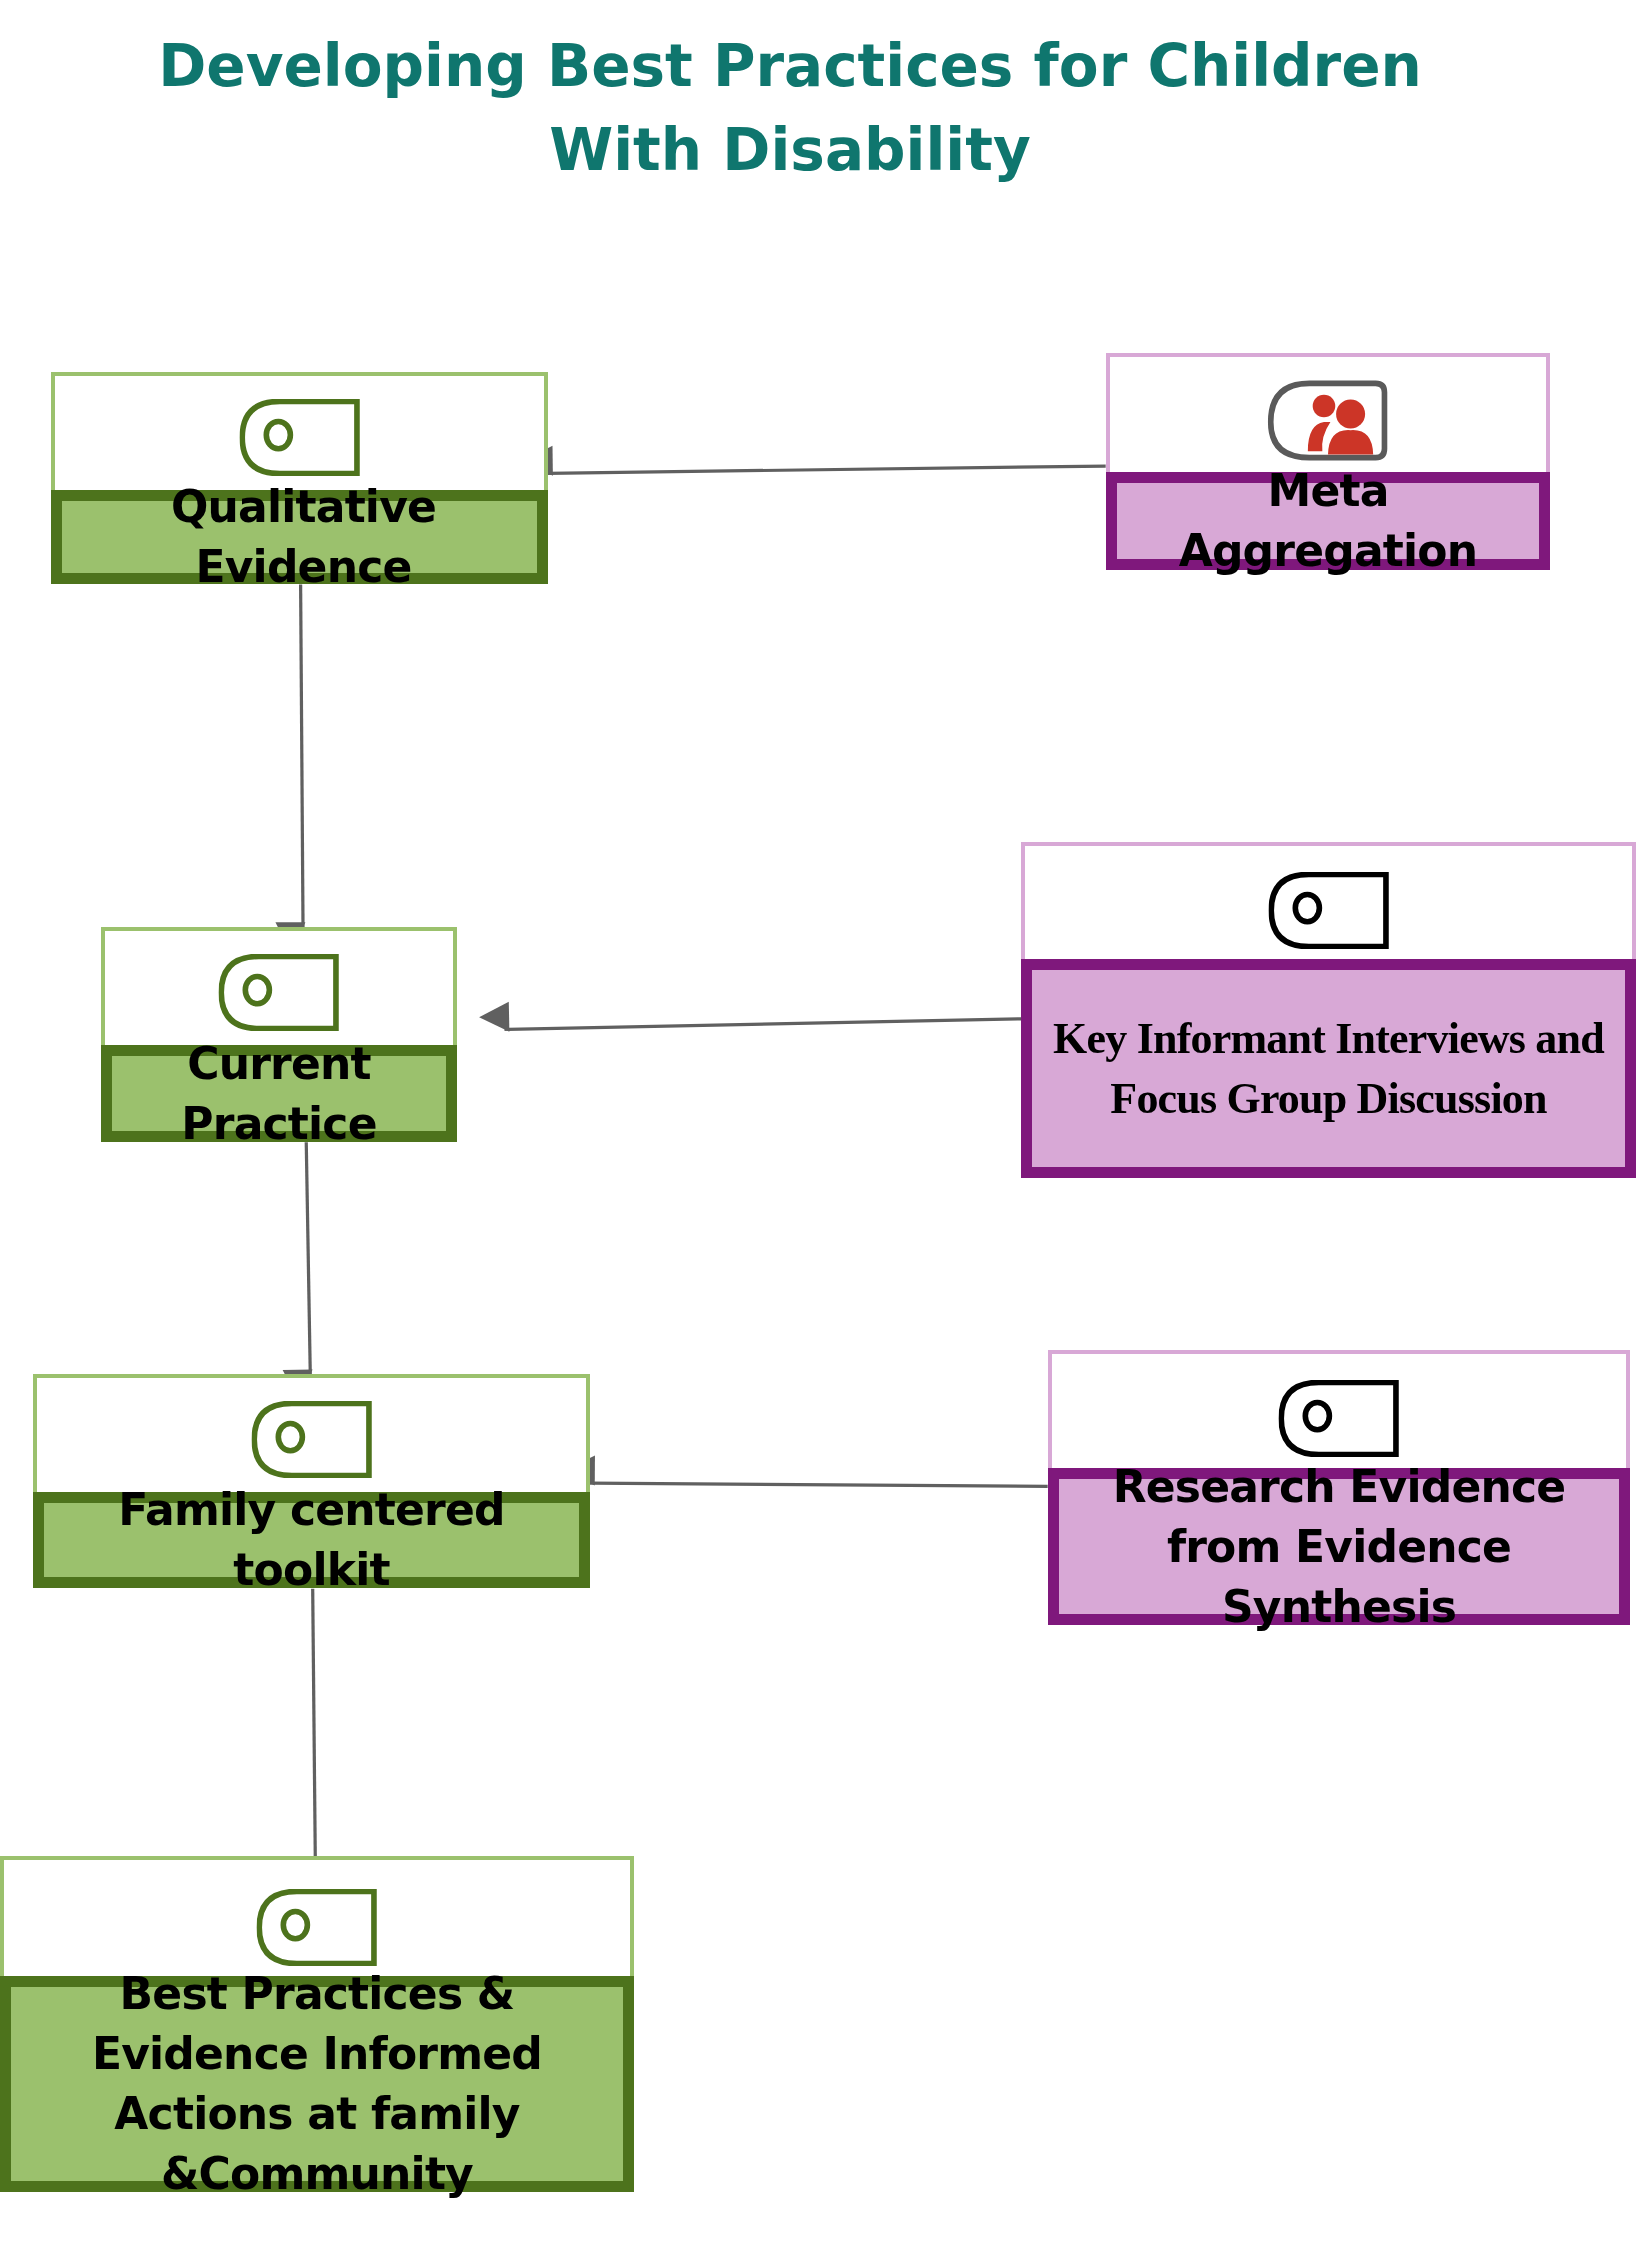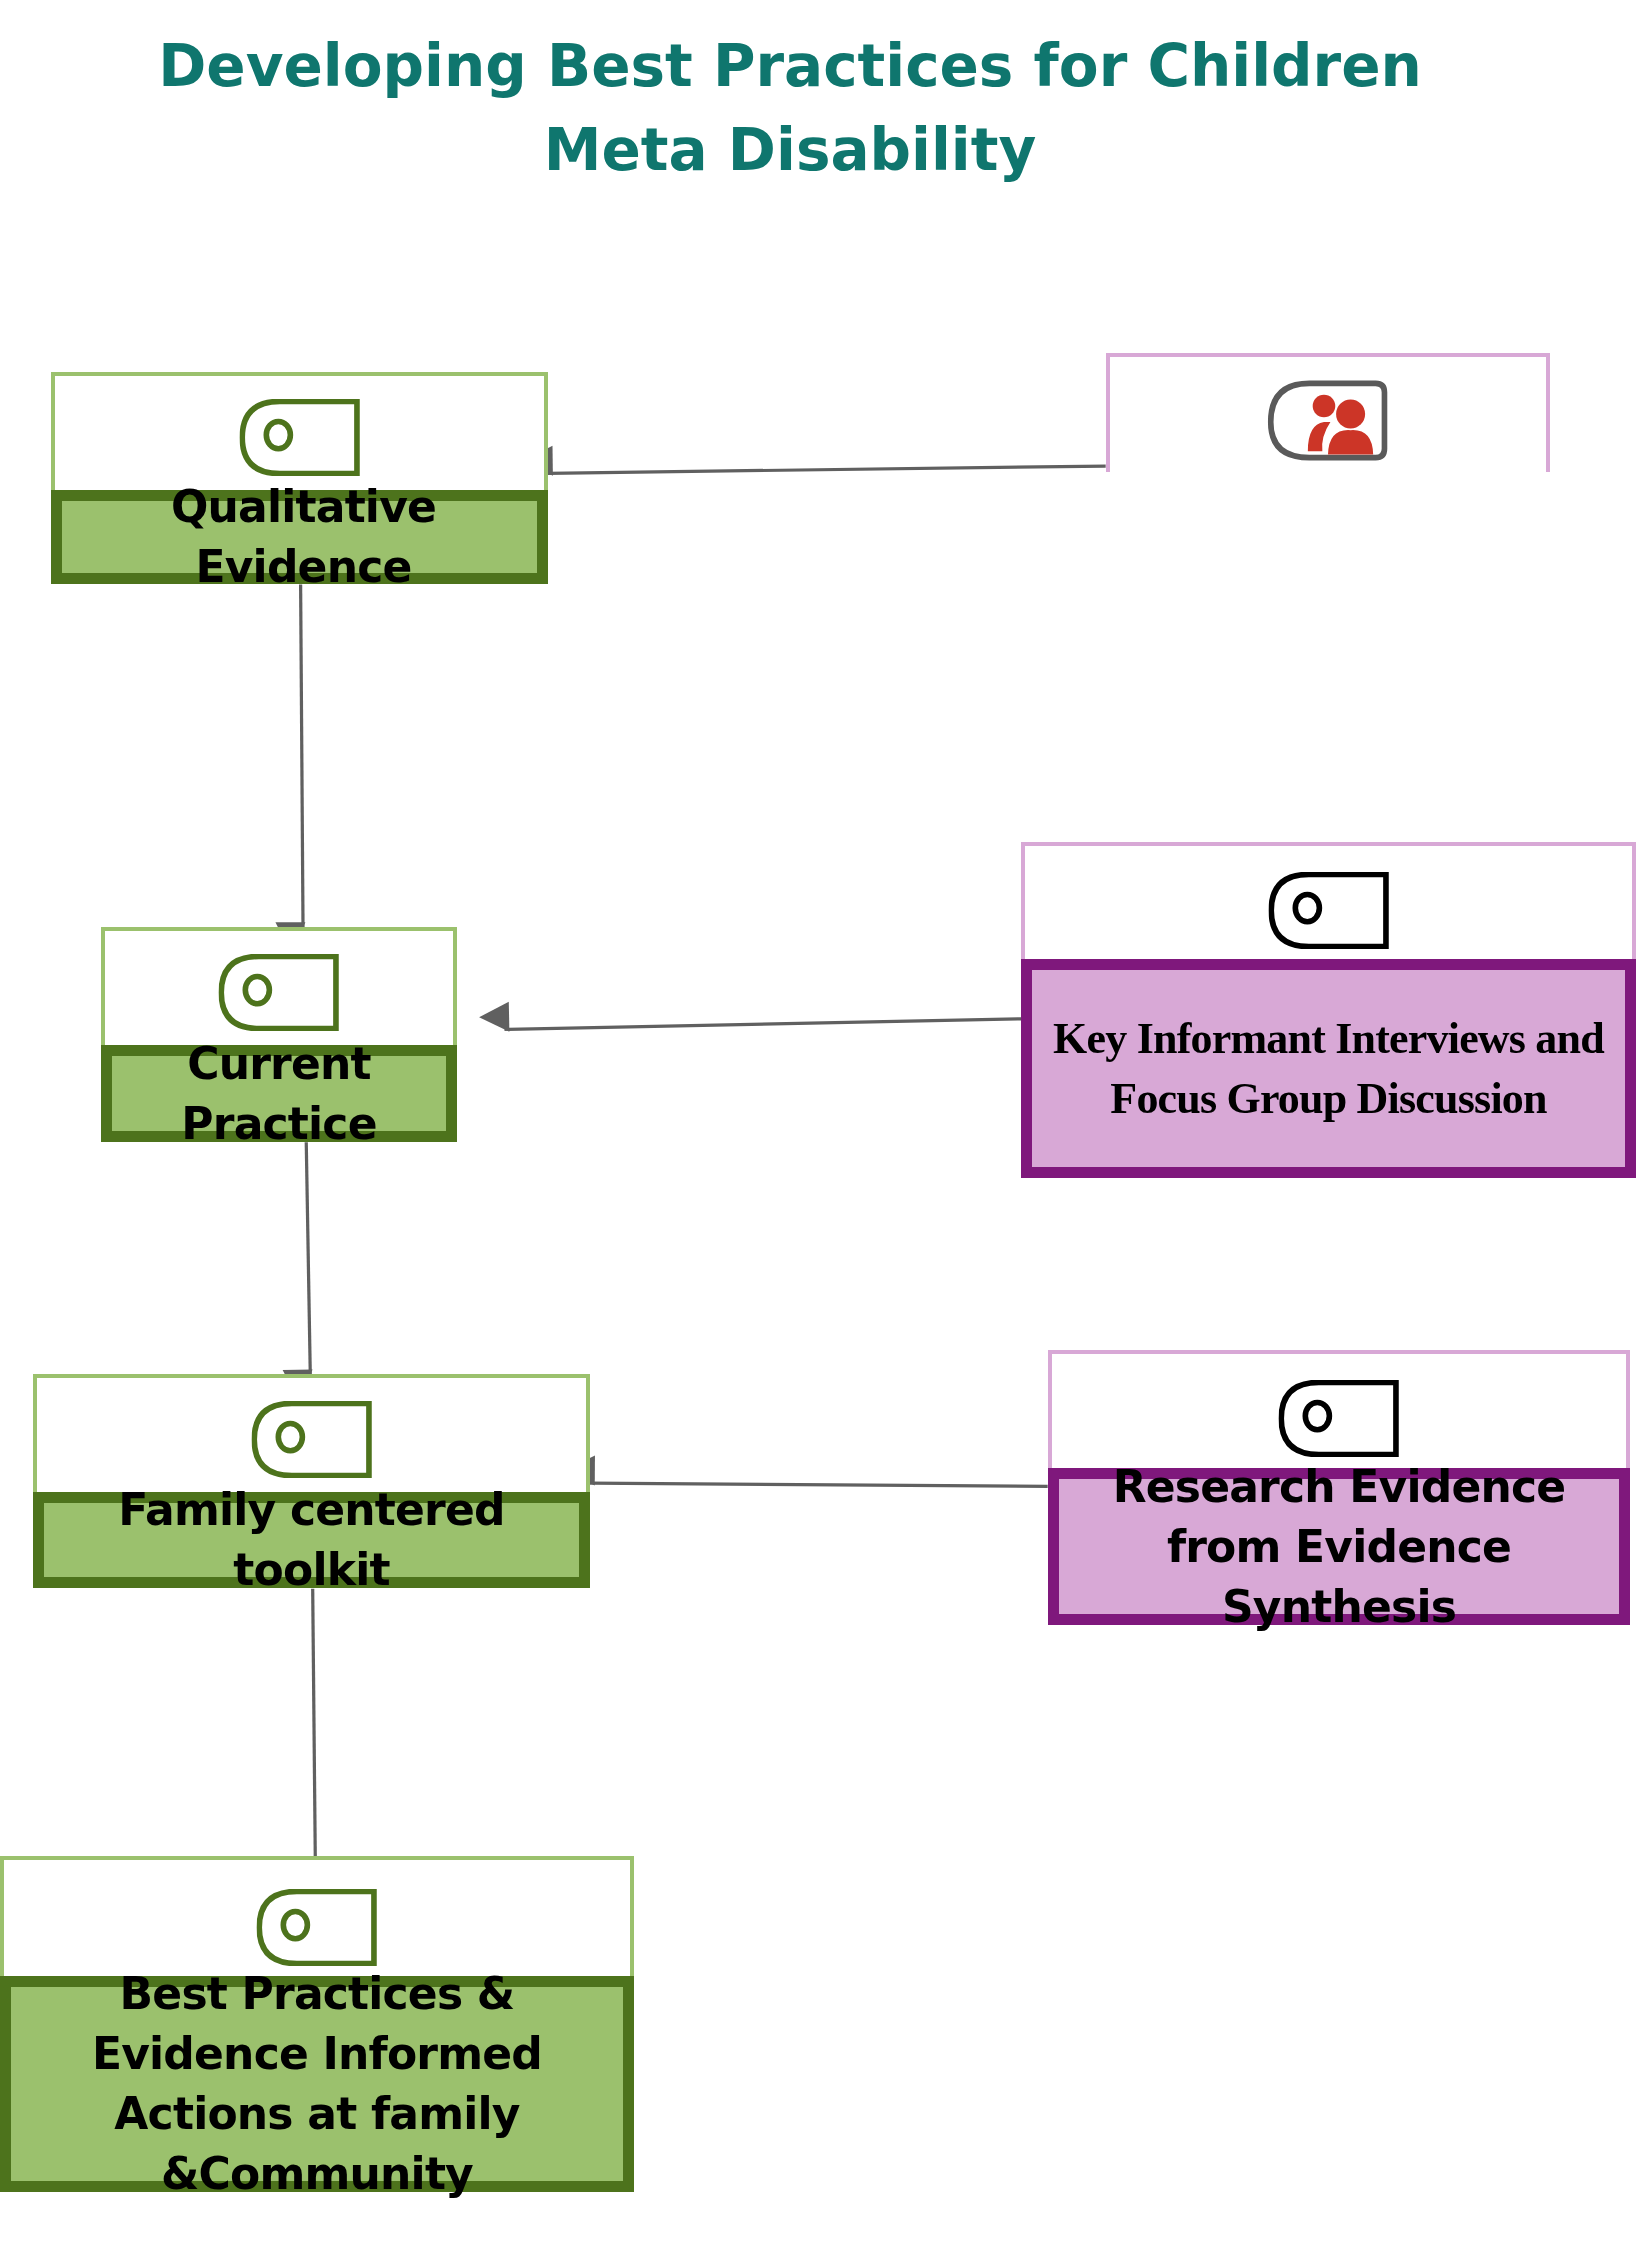--- a/index.html
+++ b/index.html
@@ -19,21 +19,21 @@
   .purple .head { border-color:#d8a8d6; }
   .purple .body { border-color:#7f187c; background:#d8a8d6; }
   .icon { position:absolute; left:50%; transform:translateX(-50%); }
   svg.edges { position:absolute; left:0; top:0; }
 </style>
 </head>
 <body>
 
 <div class="title">
   <div>Developing Best  Practices for Children</div>
-  <div>Meta Disability</div>
+  <div>With Disability</div>
 </div>
 
 <svg class="edges" width="1636" height="2261" viewBox="0 0 2030 2805">
   <defs>
     <marker id="arr" viewBox="0 0 10 10" refX="10" refY="5" markerWidth="6" markerHeight="6" orient="auto" markerUnits="userSpaceOnUse" style="overflow:visible">
       <path d="M0,0 L10,5 L0,10 z" fill="#606060" transform="scale(6.2)"></path>
     </marker>
   </defs>
   <line x1="1372" y1="578" x2="680" y2="587" stroke="#606060" stroke-width="4" marker-end="url(#arr)"></line>
   <line x1="373" y1="725" x2="376" y2="1150" stroke="#606060" stroke-width="4" marker-end="url(#arr)"></line>
@@ -57,20 +57,23 @@
 
 <div class="node purple" style="left:1106px; top:353px; width:444px; height:217px;">
   <div class="head" style="height:119px;">
     <svg class="icon" style="top:22.6px" width="121" height="81" viewBox="0 0 150 100">
       <path d="M145,15 Q145,4 134,4 L52,4 Q4,4 4,52 Q4,96 52,96 L134,96 Q145,96 145,85 Z" fill="none" stroke="#5a5a5a" stroke-width="7"></path>
       <circle cx="70" cy="32" r="14" fill="#cc3527"></circle>
       <path d="M50,88 Q50,55 70,52 L78,52 Q66,70 68,88 Z" fill="#cc3527"></path>
       <circle cx="103" cy="42" r="18" fill="#cc3527"></circle>
       <path d="M75,92 Q76,60 103,62 Q130,60 131,92 Z" fill="#cc3527"></path>
     </svg>
+  </div>
+  <div class="body" style="height:98px;">
+    <span class="lbl">Meta Aggregation</span>
   </div>
 </div>
 
 <div class="node green" style="left:101px; top:927px; width:356px; height:215px;padding-left:25px;">
   <div class="head" style="height:119px;">
     <svg class="icon" style="top:22.6px" width="121" height="77" viewBox="0 0 150 96">
       <path d="M146,3 L146,93 L50,93 Q3,93 3,48 Q3,3 50,3 Z" fill="none" stroke="#4d731c" stroke-width="7"></path>
       <ellipse cx="48" cy="45" rx="15" ry="17" fill="none" stroke="#4d731c" stroke-width="7"></ellipse>
     </svg>
   </div>

